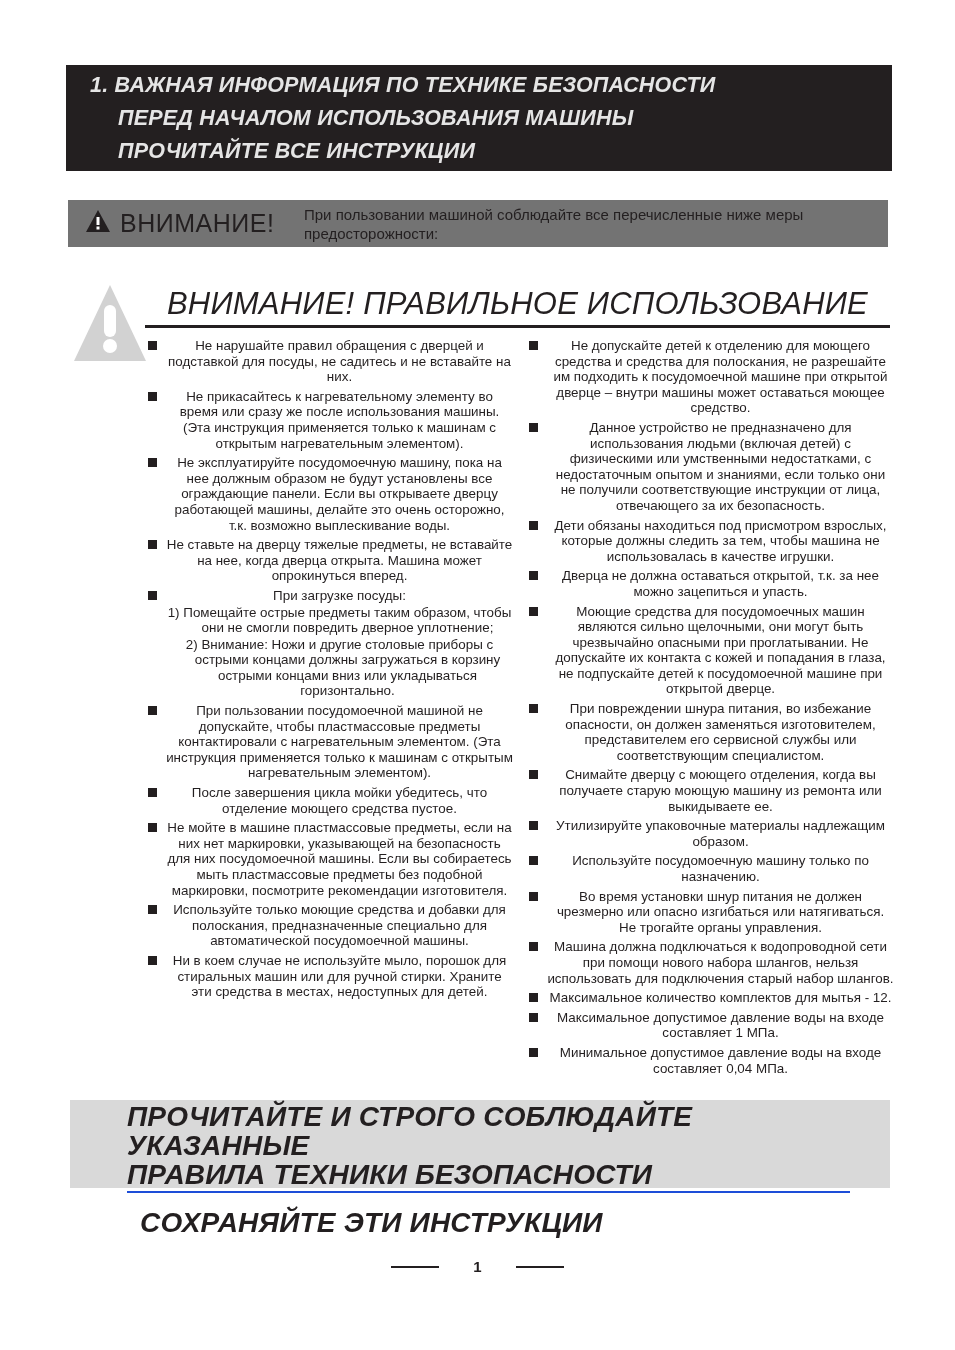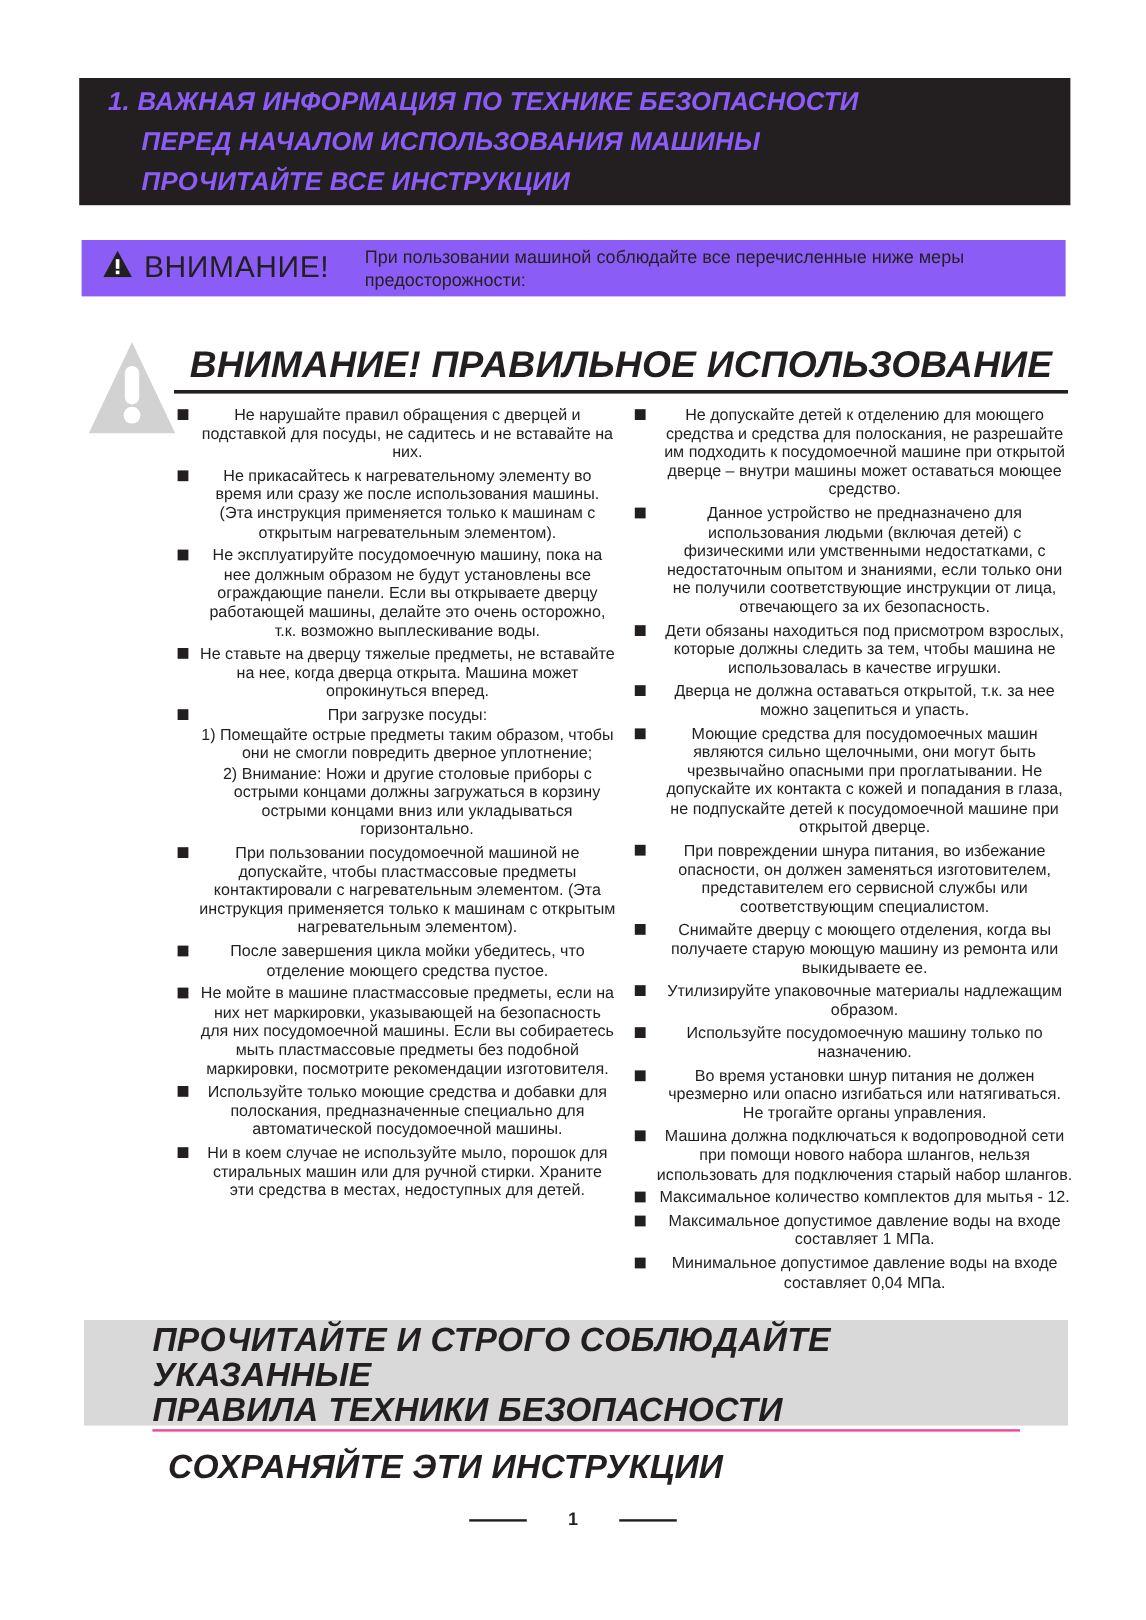--- a/index.html
+++ b/index.html
@@ -15,37 +15,37 @@
     color: #231f20;
     overflow: hidden;
   }
 
   
   .header-box {
     position: absolute;
     left: 66px; top: 65px;
     width: 826px; height: 106px;
     background: #231f20;
-    color: #8b5cf6;
+    color: #e5e5e5;
     font-weight: bold;
     font-style: italic;
     font-size: 21.5px;
     line-height: 33px;
     padding: 4px 0 0 24px;
     box-sizing: border-box;
     letter-spacing: 0.2px;
   }
   .header-box .hline-indent { margin-left: 28px; }
 
   
   .warning-bar {
     position: absolute;
     left: 68px; top: 200px;
     width: 820px; height: 47px;
-    background: #8b5cf6;
+    background: #737373;
     display: flex;
     align-items: center;
     box-sizing: border-box;
     padding-left: 18px;
   }
   .warning-bar .w-label {
     display: flex;
     align-items: center;
     gap: 10px;
     font-size: 25px;
@@ -63,21 +63,21 @@
   .caution-triangle {
     position: absolute;
     left: 74px; top: 283px;
     width: 72px; height: 80px;
   }
   .section-title {
     position: absolute;
     left: 145px; top: 286px;
     width: 745px;
     text-align: center;
-    font-weight: bold;
+    font-weight: normal;
     font-style: italic;
     font-size: 31px;
     letter-spacing: 0.2px;
     white-space: nowrap;
   }
   .section-rule {
     position: absolute;
     left: 145px; top: 325px;
     width: 745px; height: 2.5px;
     background: #231f20;
@@ -126,21 +126,21 @@
     box-sizing: border-box;
     padding: 2px 0 0 57px;
     font-weight: bold;
     font-style: italic;
     font-size: 28px;
     line-height: 29px;
     letter-spacing: 0.2px;
   }
   .footer-box .underlined-block {
     width: 723px;
-    border-bottom: 2px solid #ec4899;
+    border-bottom: 2px solid #1d4ed8;
     padding-bottom: 2px;
   }
   .footer-box .fline3 { padding-left: 13px; padding-top: 15px; }
 
   
   .page-footer {
     position: absolute;
     left: 0; top: 1258px;
     width: 955px;
     display: flex;

